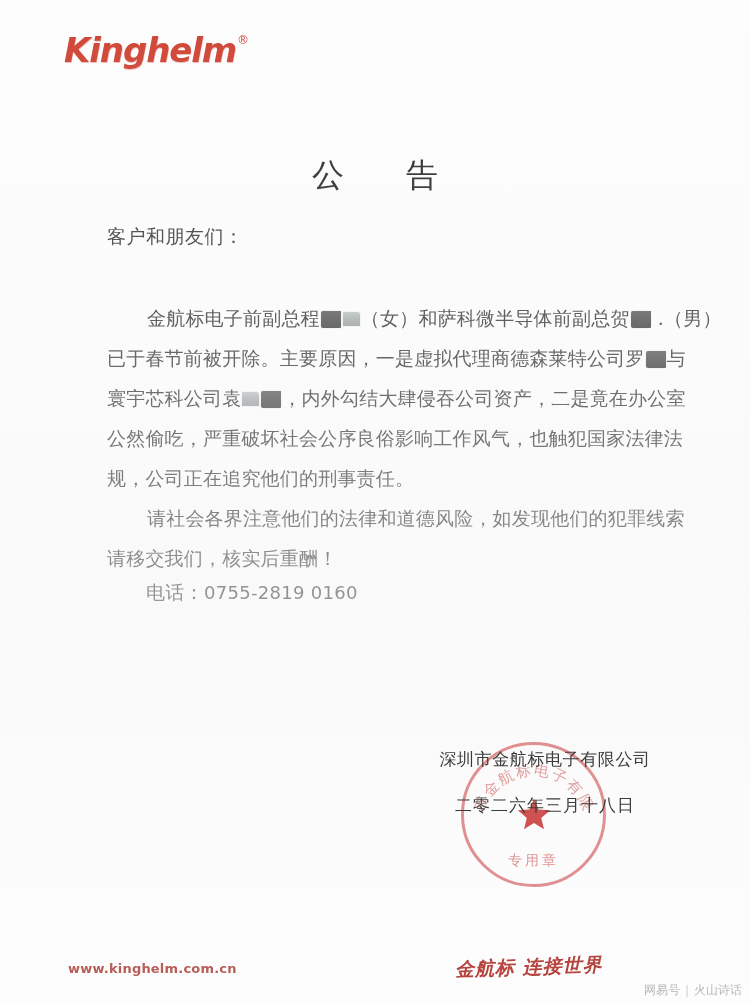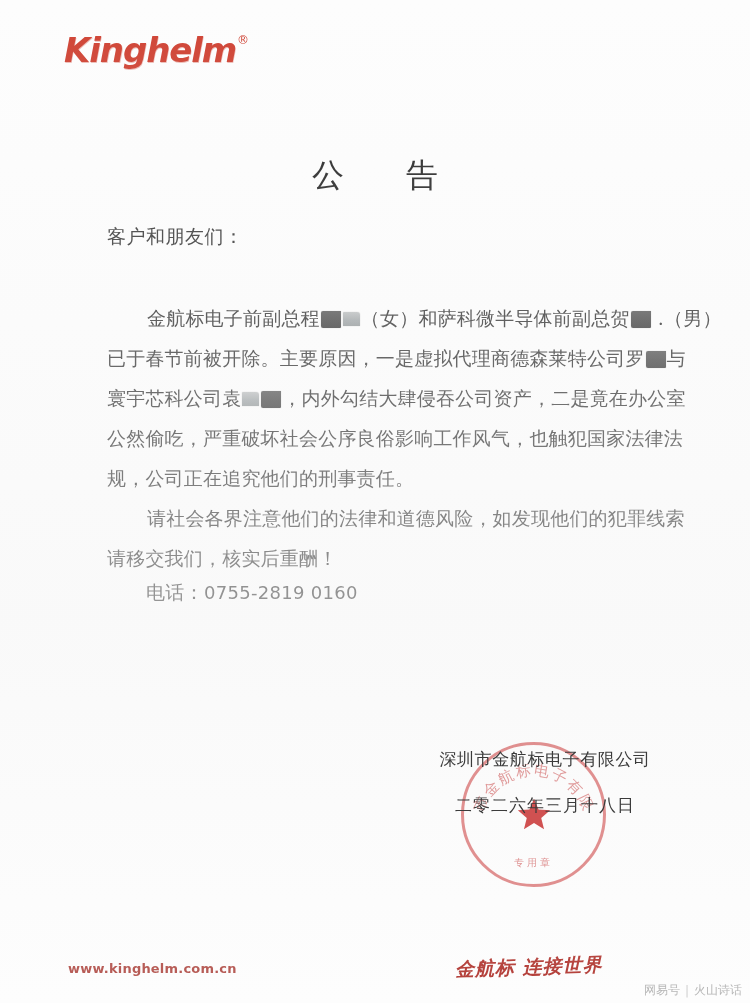--- a/index.html
+++ b/index.html
@@ -184,21 +184,21 @@
     font-size: 15px;
     fill: #c23030;
     letter-spacing: 2px;
   }
   .seal-bottom {
     position: absolute;
     left: 0;
     bottom: 14px;
     width: 139px;
     text-align: center;
-    font-size: 10px;
+    font-size: 14px;
     color: #c23030;
     opacity: 0.6;
     letter-spacing: 3px;
     font-family: "DejaVu Serif", "Liberation Serif", serif;
   }
 
   
   .footer-url {
     position: absolute;
     left: 68px;

